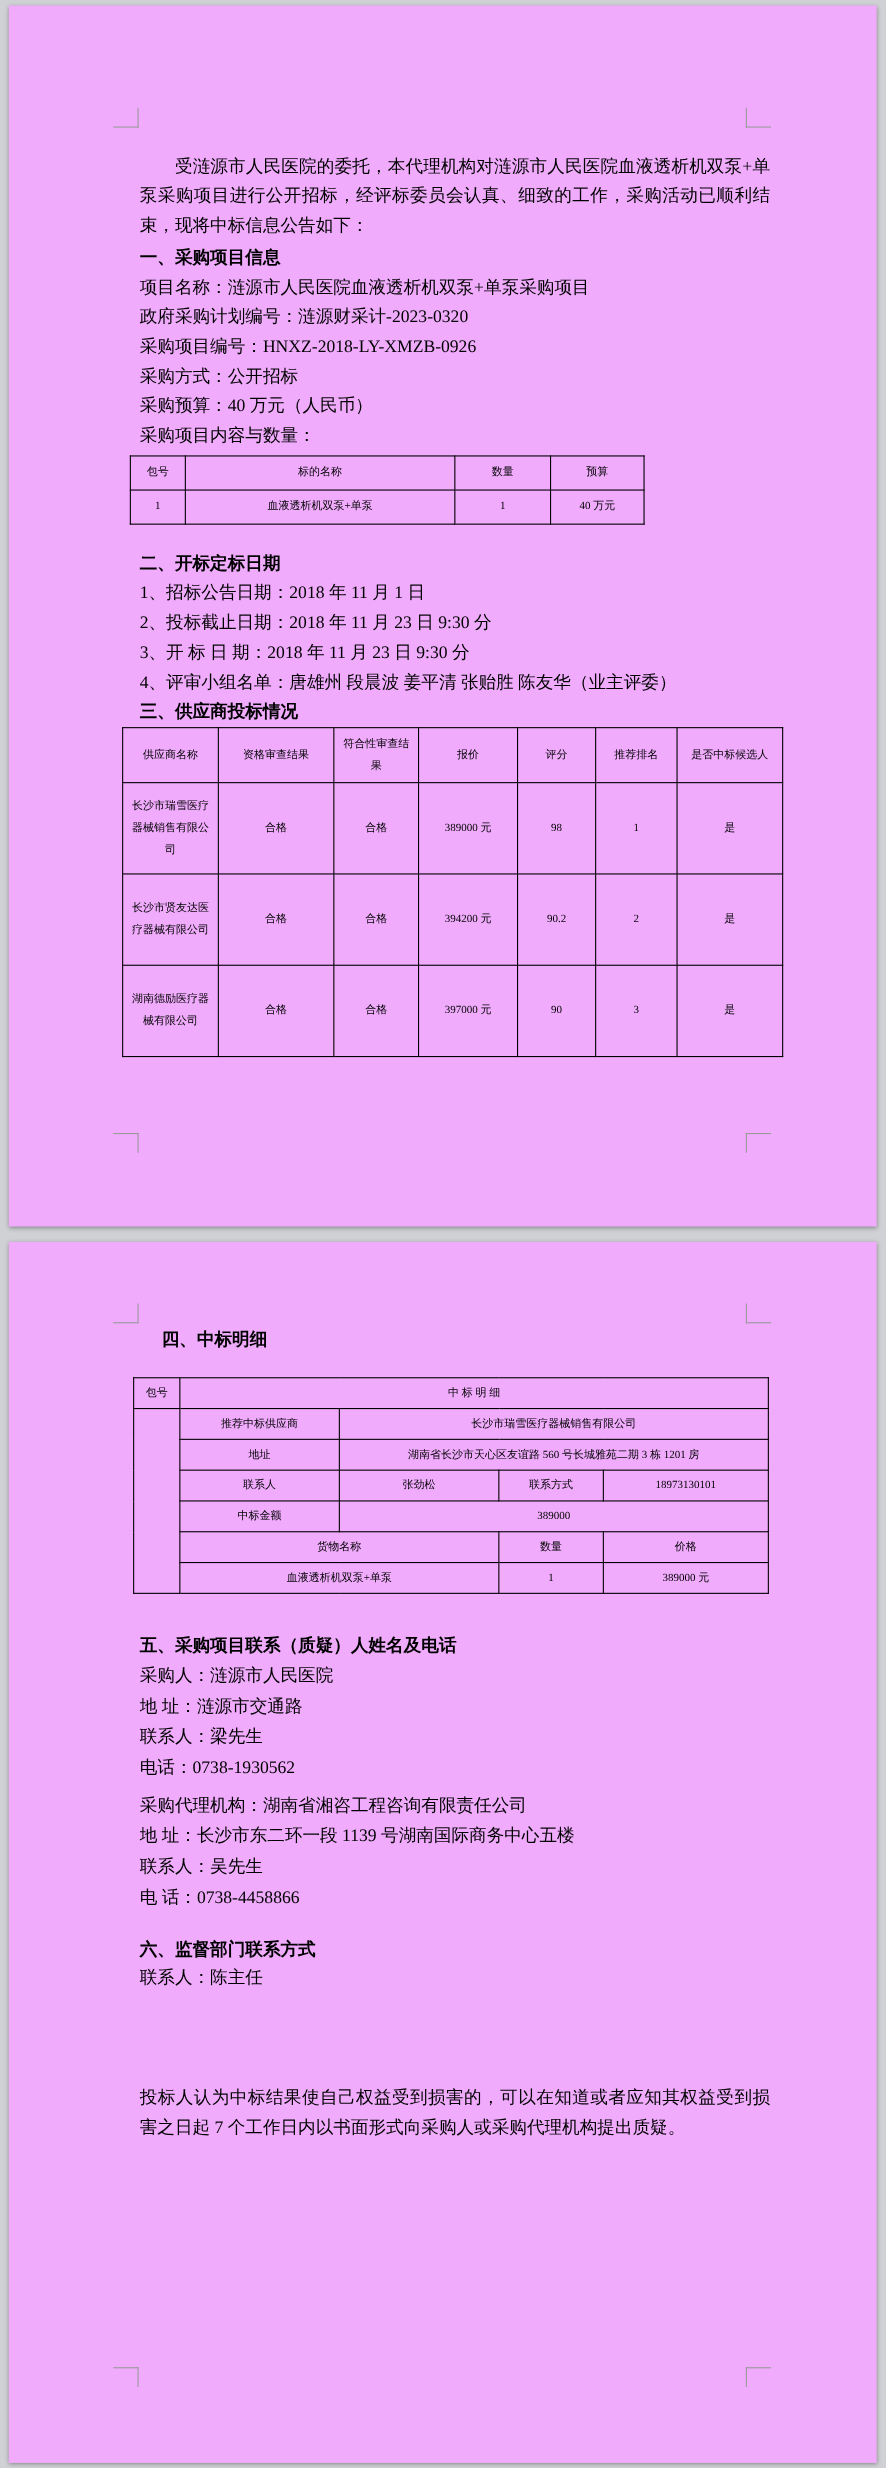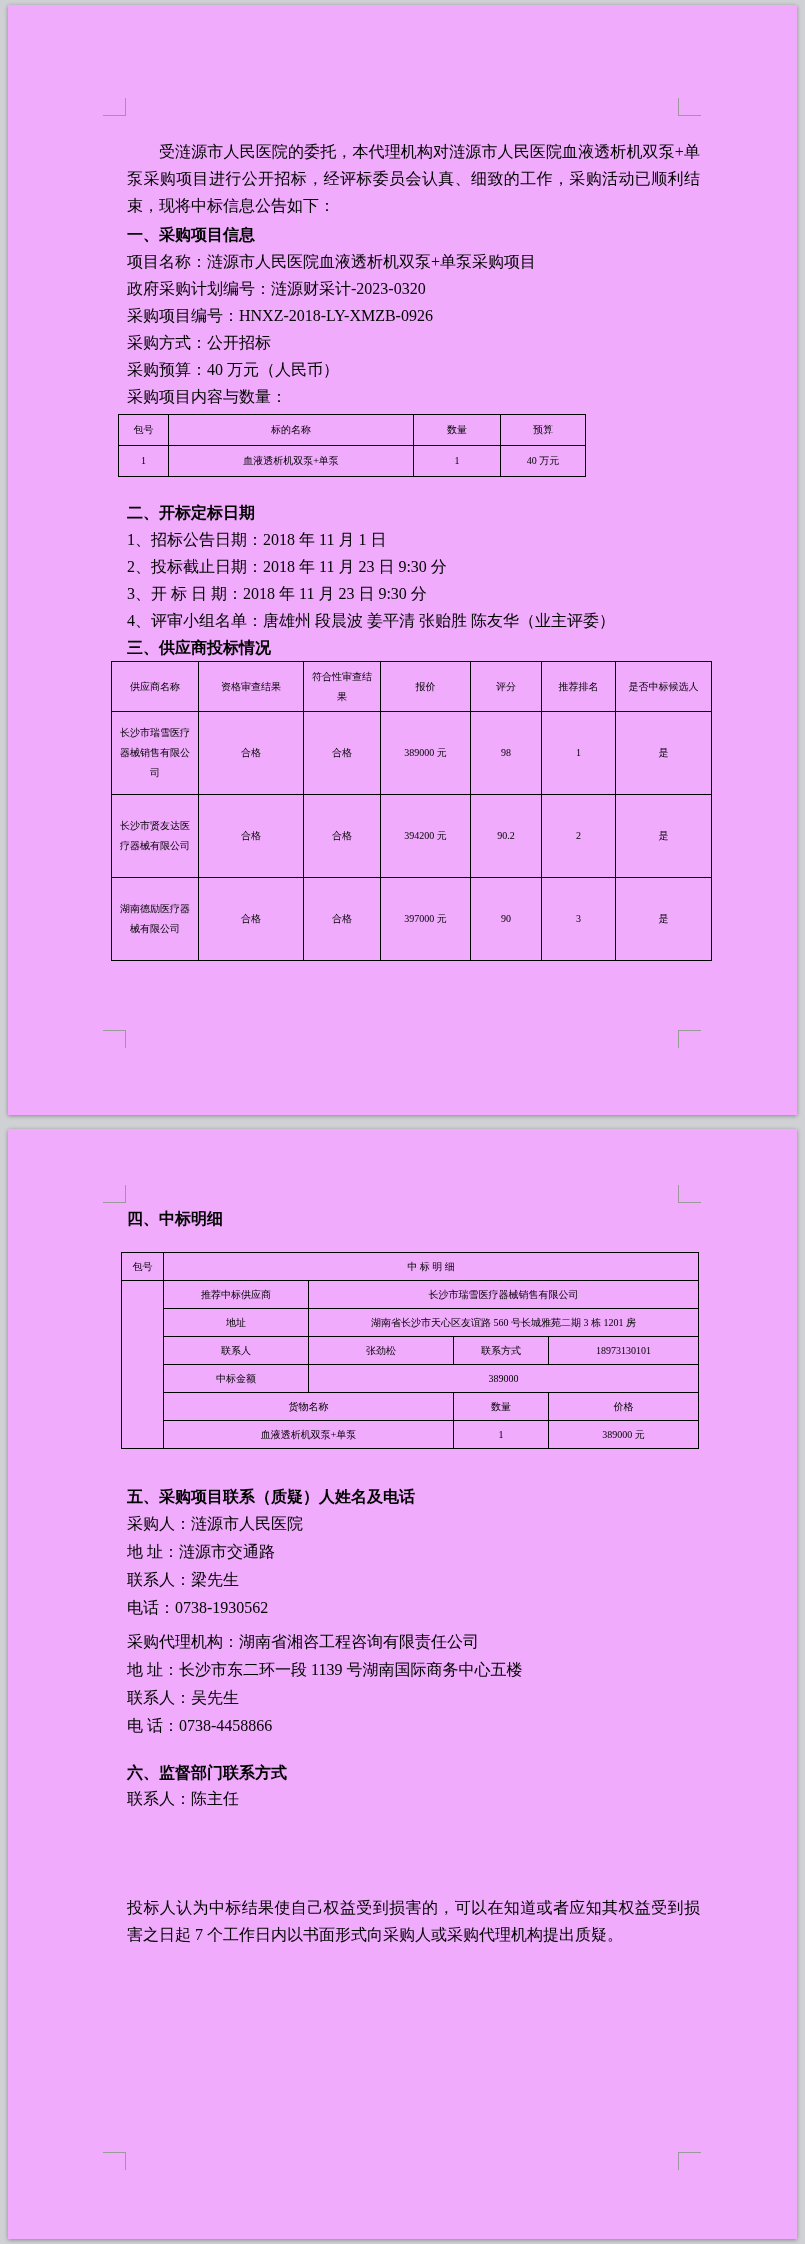--- a/index.html
+++ b/index.html
@@ -37,21 +37,21 @@
   td,th{border:1px solid #000;text-align:center;vertical-align:middle;font-weight:normal;
         padding:2px 6px;box-sizing:border-box;overflow:hidden;}
   .t1{margin:4px 0 0 -9px;width:467px;}
   .t1 tr{height:31px;}
   .t2{margin-top:0;margin-left:-16px;width:600px;}
   .t2 tr.hd{height:50px;}
   .t2 tr.dr{height:83px;}
   .t2 td:last-child,.t2 th:last-child{padding:2px 10px;}
   .t3{margin:20px 0 0 -6px;width:577px;}
   .t3 tr{height:28px;}
-  .h.s4{margin-top:76px;}
+  .h.s4{margin-top:76px;margin-left:20px;}
   .h.s5{margin-top:34px;}
   .h.s6{margin-top:19px;}
   .clines{line-height:28px;}
   .slines{line-height:26px;}
   .agency-first{margin-top:6px;}
   .footer-para{margin-top:82px;text-align:justify;line-height:27px;}
 </style>
 </head>
 <body>
 

